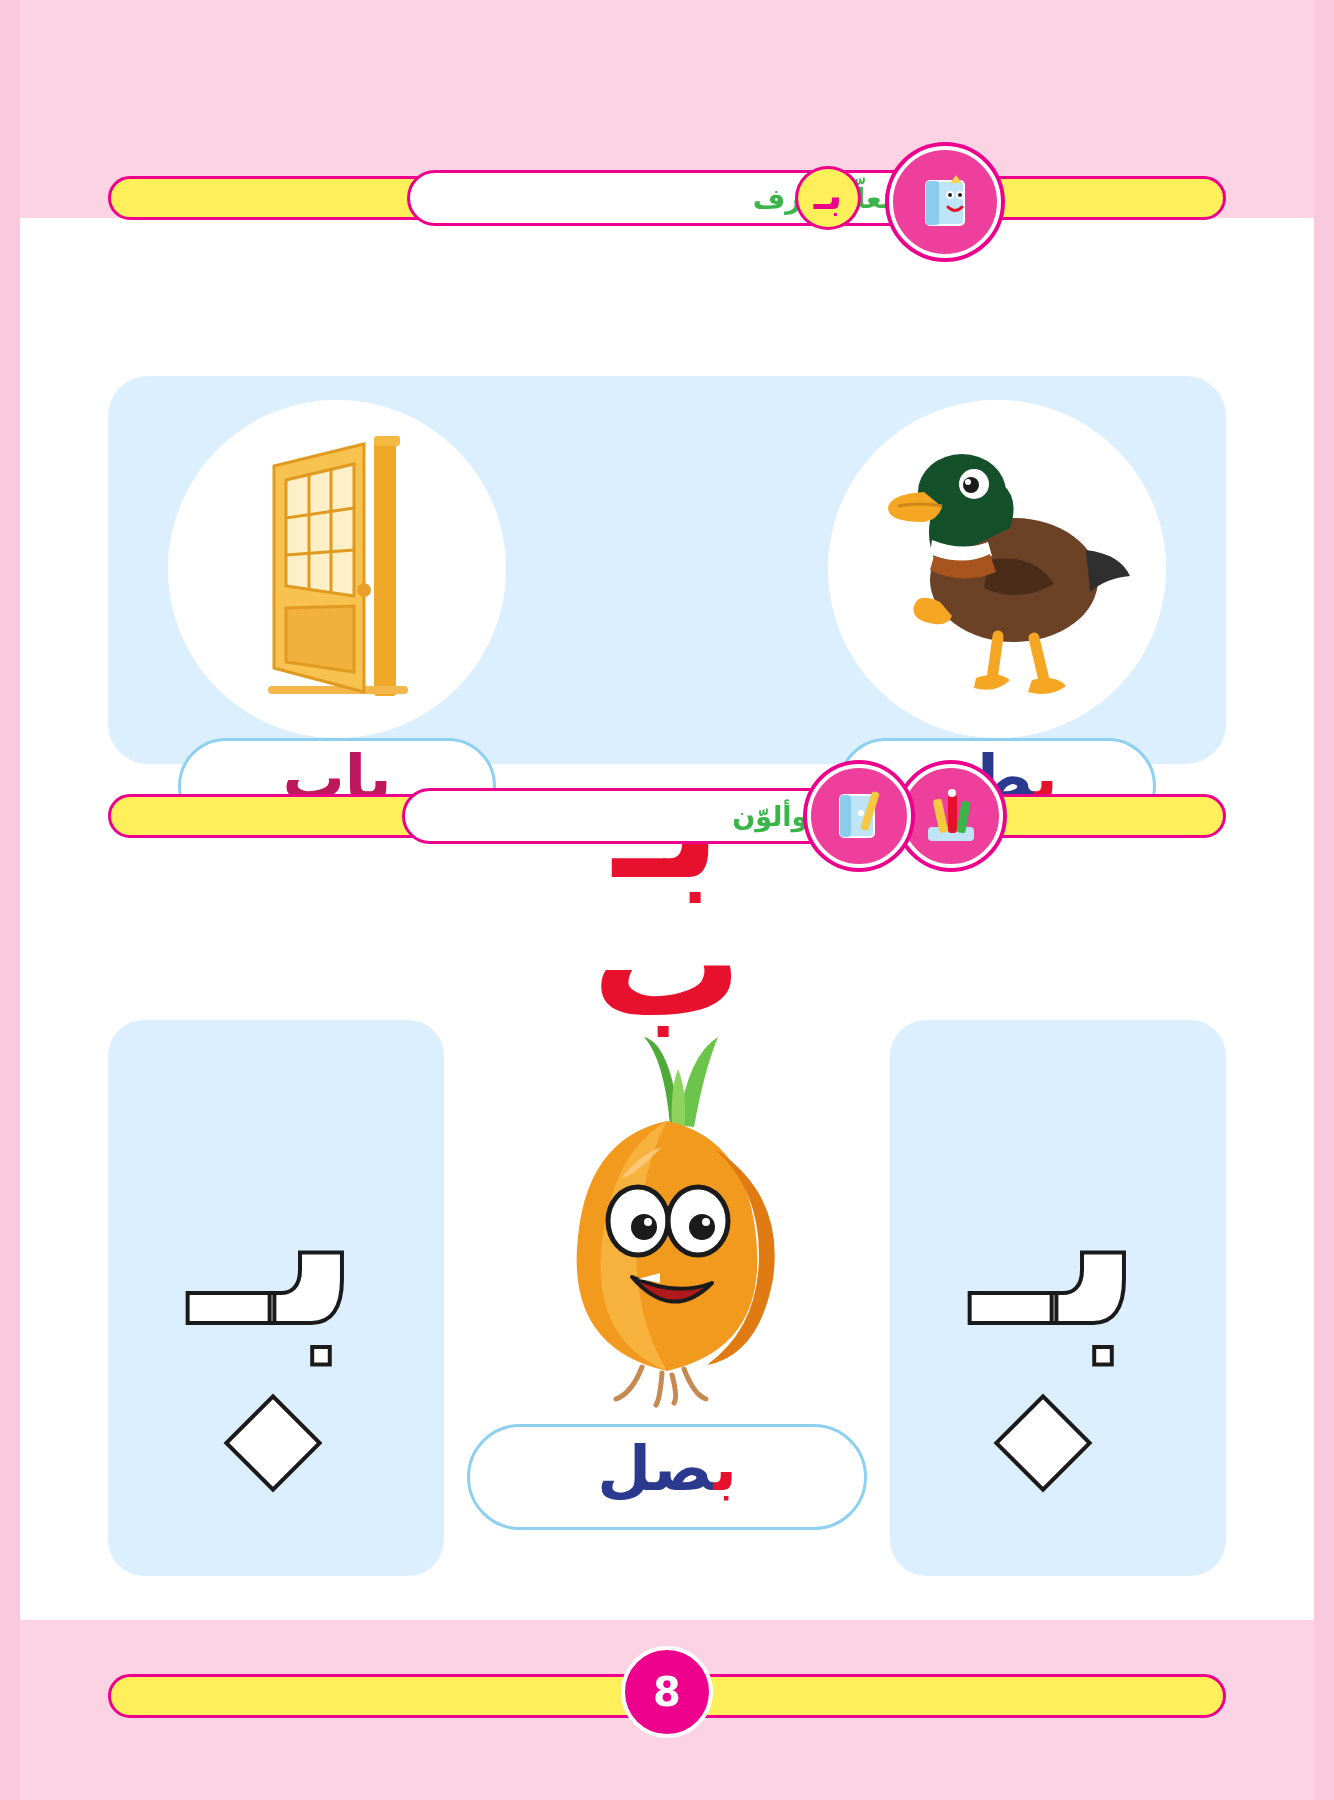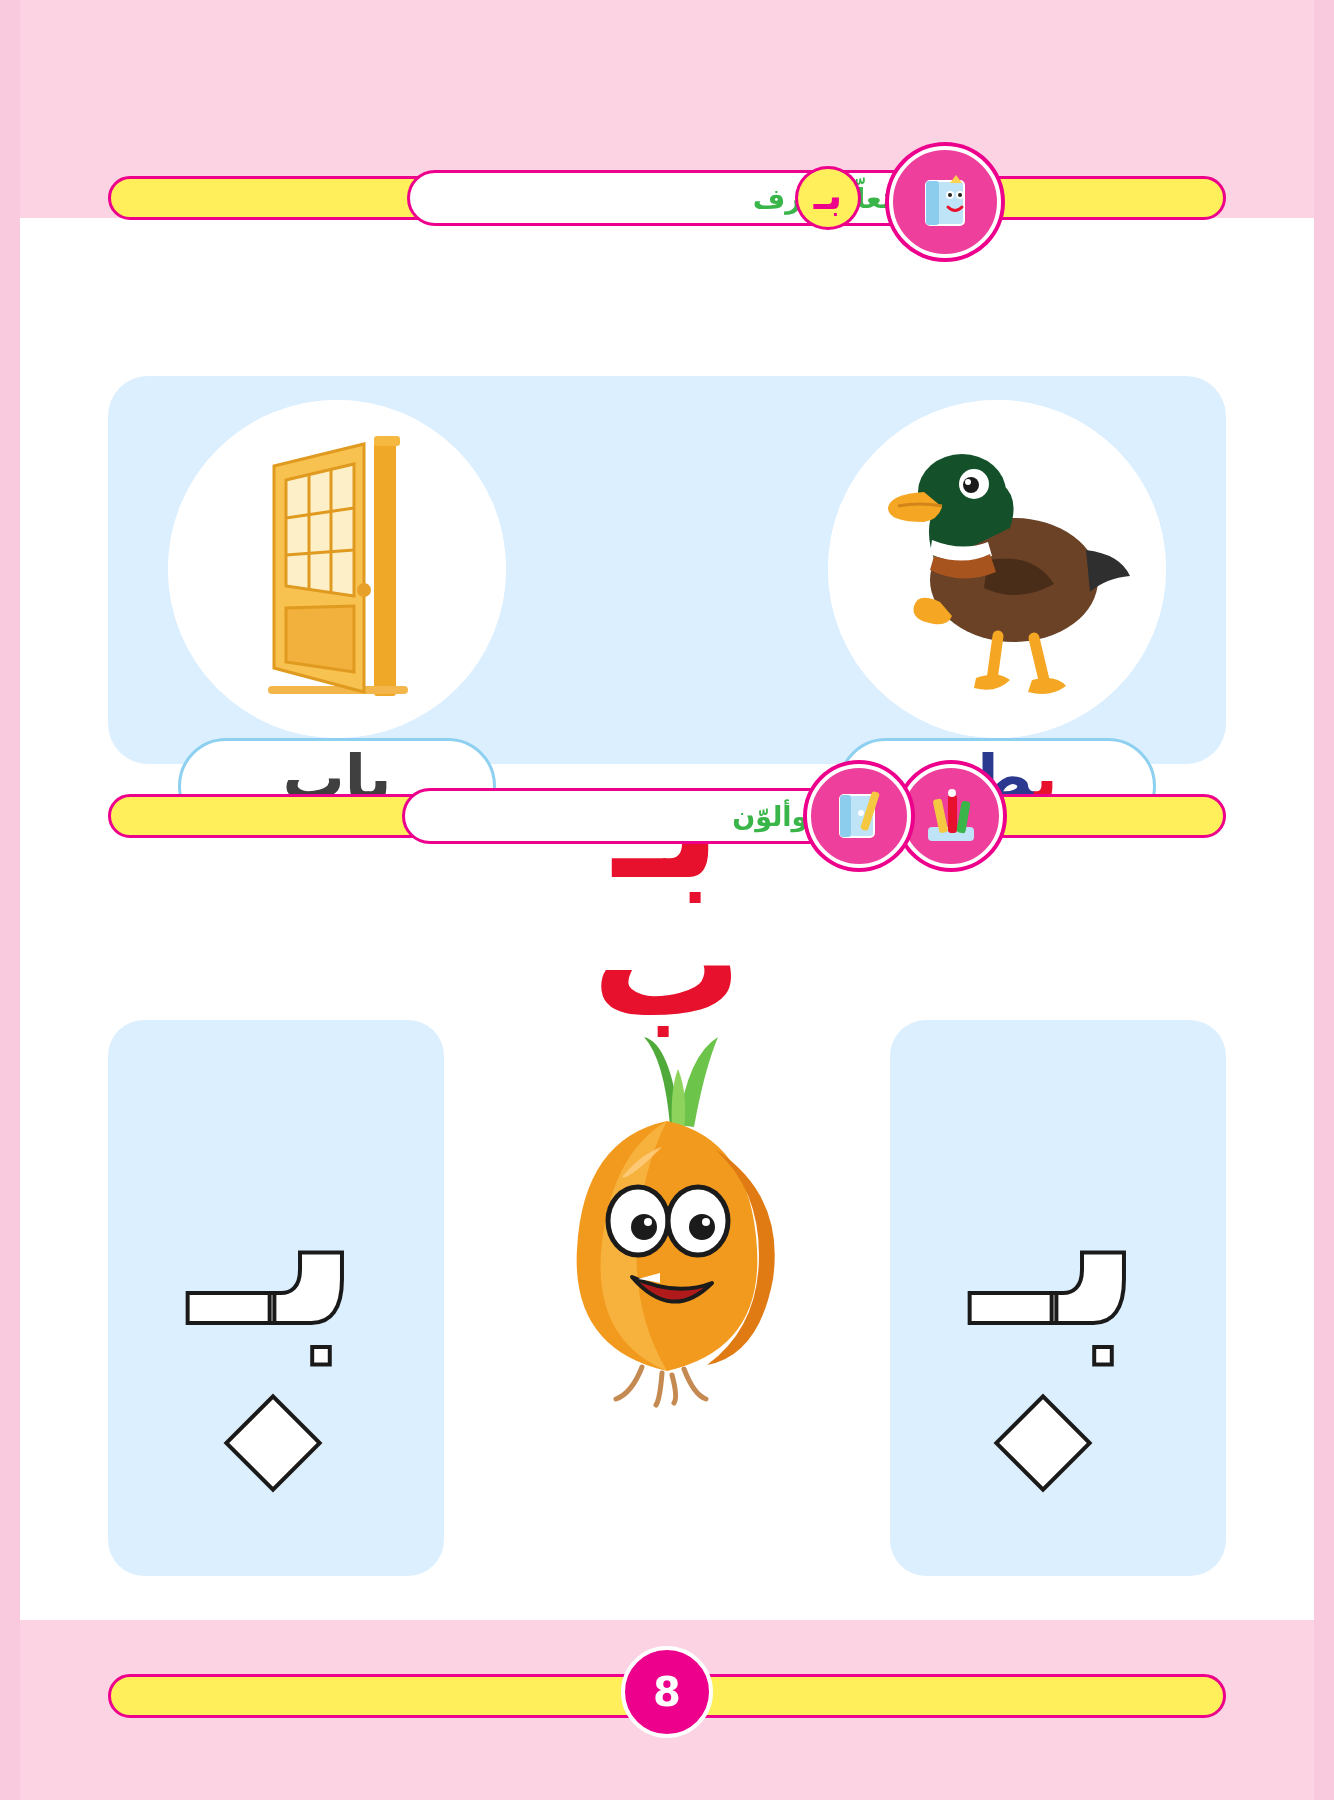--- a/index.html
+++ b/index.html
@@ -222,21 +222,21 @@
   .word-pill-left  { left: 70px;  top: 362px; }
   .word-pill-right { right: 70px; top: 362px; }
   .word-text {
     font-size: 62px;
     font-weight: bold;
     line-height: 1;
     transform: translateY(-8px);
     direction: rtl;
     white-space: nowrap;
   }
-  .word-red  { color: #404040; }
+  .word-red  { color: #be185d; }
   .word-blue { color: #2b3a8f; }
   .letter-part-red { color: #e8112d; }
 
   .big-letters {
     position: absolute;
     left: 50%;
     transform: translateX(-50%);
     top: 380px;
     width: 300px;
     text-align: center;
@@ -501,20 +501,23 @@
         <circle cx="200" cy="202" r="13" fill="#1b1b1b"></circle>
         <circle cx="146" cy="197" r="4" fill="#ffffff"></circle>
         <circle cx="204" cy="197" r="4" fill="#ffffff"></circle>
 
         <path d="M130 252 q40 46 80 6 q-36 14 -80 -6 z" fill="#b01a1a" stroke="#1b1b1b" stroke-width="4" stroke-linejoin="round"></path>
         <path d="M136 254 q14 2 22 4 l0 -10 z" fill="#ffffff"></path>
 
         <path d="M140 342 q-10 26 -26 32 M160 348 q-2 26 -6 32 M182 344 q10 26 22 30 M170 350 q6 22 2 28" stroke="#c58a52" stroke-width="5" fill="none" stroke-linecap="round"></path>
       </svg>
     </div>
+    <div class="word-pill-center">
+      <span class="word-text"><span class="letter-part-red">ب</span><span class="word-blue">صل</span></span>
+    </div>
   </div>
 
   <div class="footer-bar"></div>
   <div class="page-number">
     <span>8</span>
   </div>
 
 </div>
 
 </body></html>

